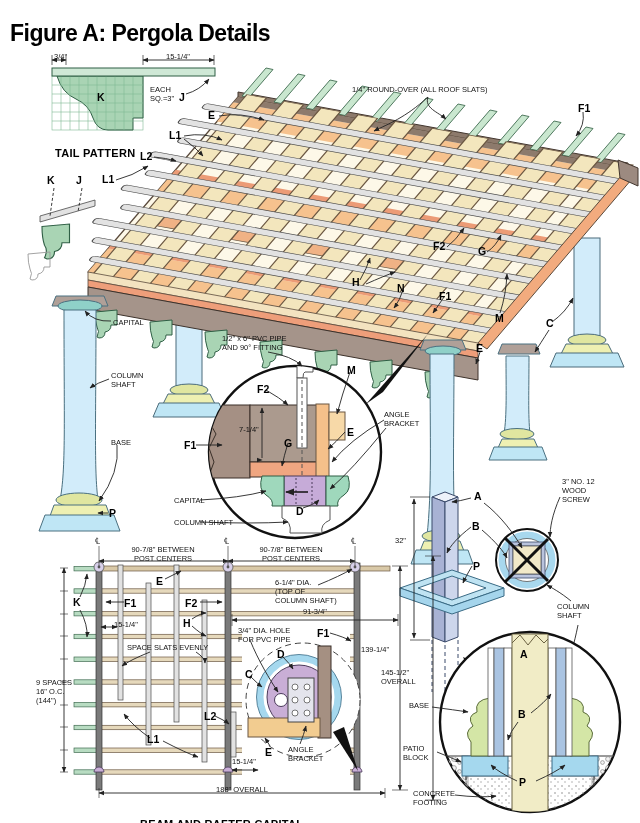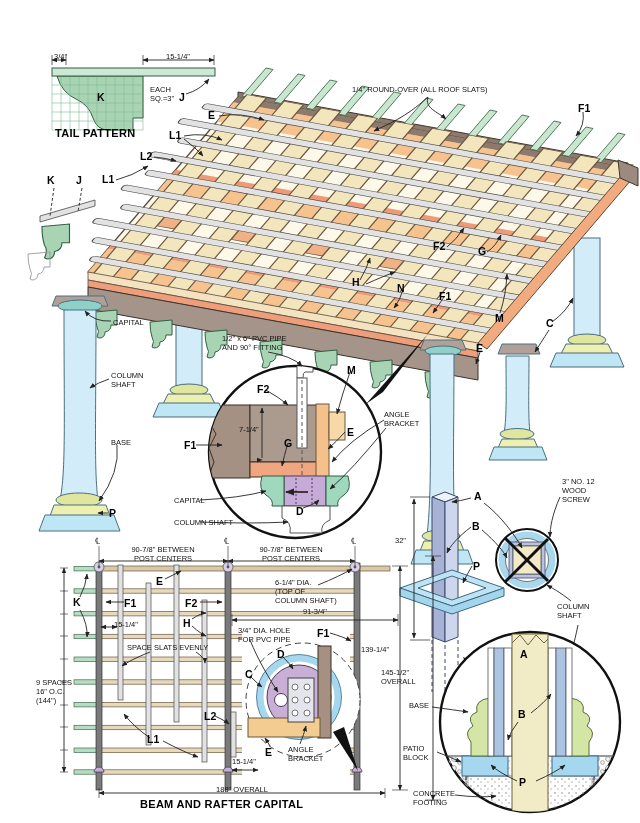--- a/index.html
+++ b/index.html
@@ -5,21 +5,21 @@
   html,body{margin:0;padding:0;background:#fff;}
   #page{position:relative;width:640px;height:823px;background:#fff;overflow:hidden;
         font-family:"Liberation Sans",sans-serif;}
   #title{position:absolute;left:10px;top:6px;font:bold 23px/1.1 "Liberation Sans",sans-serif;
          color:#000;letter-spacing:-.5px;}
   .lbl{position:absolute;font:7.5px/1.2 "Liberation Sans",sans-serif;color:#111;
        white-space:pre-line;}
   .part{position:absolute;font:bold 10.5px/1 "Liberation Sans",sans-serif;color:#000;
         white-space:pre;}
   .cap{position:absolute;font:bold 11px/1 "Liberation Sans",sans-serif;color:#000;
-       letter-spacing:.3px;white-space:pre;}
+       letter-spacing:.3px;white-space:pre;margin-top:20px;}
   .c{transform:translateX(-50%);text-align:center;}
   .cl{font-size:9px;}
   svg{position:absolute;left:0;top:0;}
 </style>
 </head>
 <body>
 
 <div id="page">
 
 <svg width="640" height="823" viewBox="0 0 640 823">
@@ -428,20 +428,21 @@
     <path d="M250,640 C258,660 270,680 278,692" marker-end="url(#ar)"></path>
     <path d="M283,657 Q290,664 293,669" marker-end="url(#ar)"></path>
     <path d="M251,677 Q258,684 262,687" marker-end="url(#ar)"></path>
     <path d="M330,633 Q344,637 351,641" marker-end="url(#ar)"></path>
     <path d="M270,746 Q267,741 265,738" marker-end="url(#ar)"></path>
     <path d="M300,744 Q304,734 306,726" marker-end="url(#ar)"></path>
   </g>
 </g>
 </svg>
 
+<h1 id="title">Figure A: Pergola Details</h1>
 
 <span class="lbl" style="left:54px;top:52px">3/4"</span>
 <span class="lbl c" style="left:178px;top:52px">15-1/4"</span>
 <span class="lbl" style="left:150px;top:85px">EACH
 SQ.=3"</span>
 <span class="part" style="left:97px;top:92px">K</span>
 <span class="part" style="left:179px;top:92px">J</span>
 <span class="cap" style="left:55px;top:128px">TAIL PATTERN</span>
 
 <span class="lbl" style="left:352px;top:85px">1/4" ROUND-OVER (ALL ROOF SLATS)</span>

